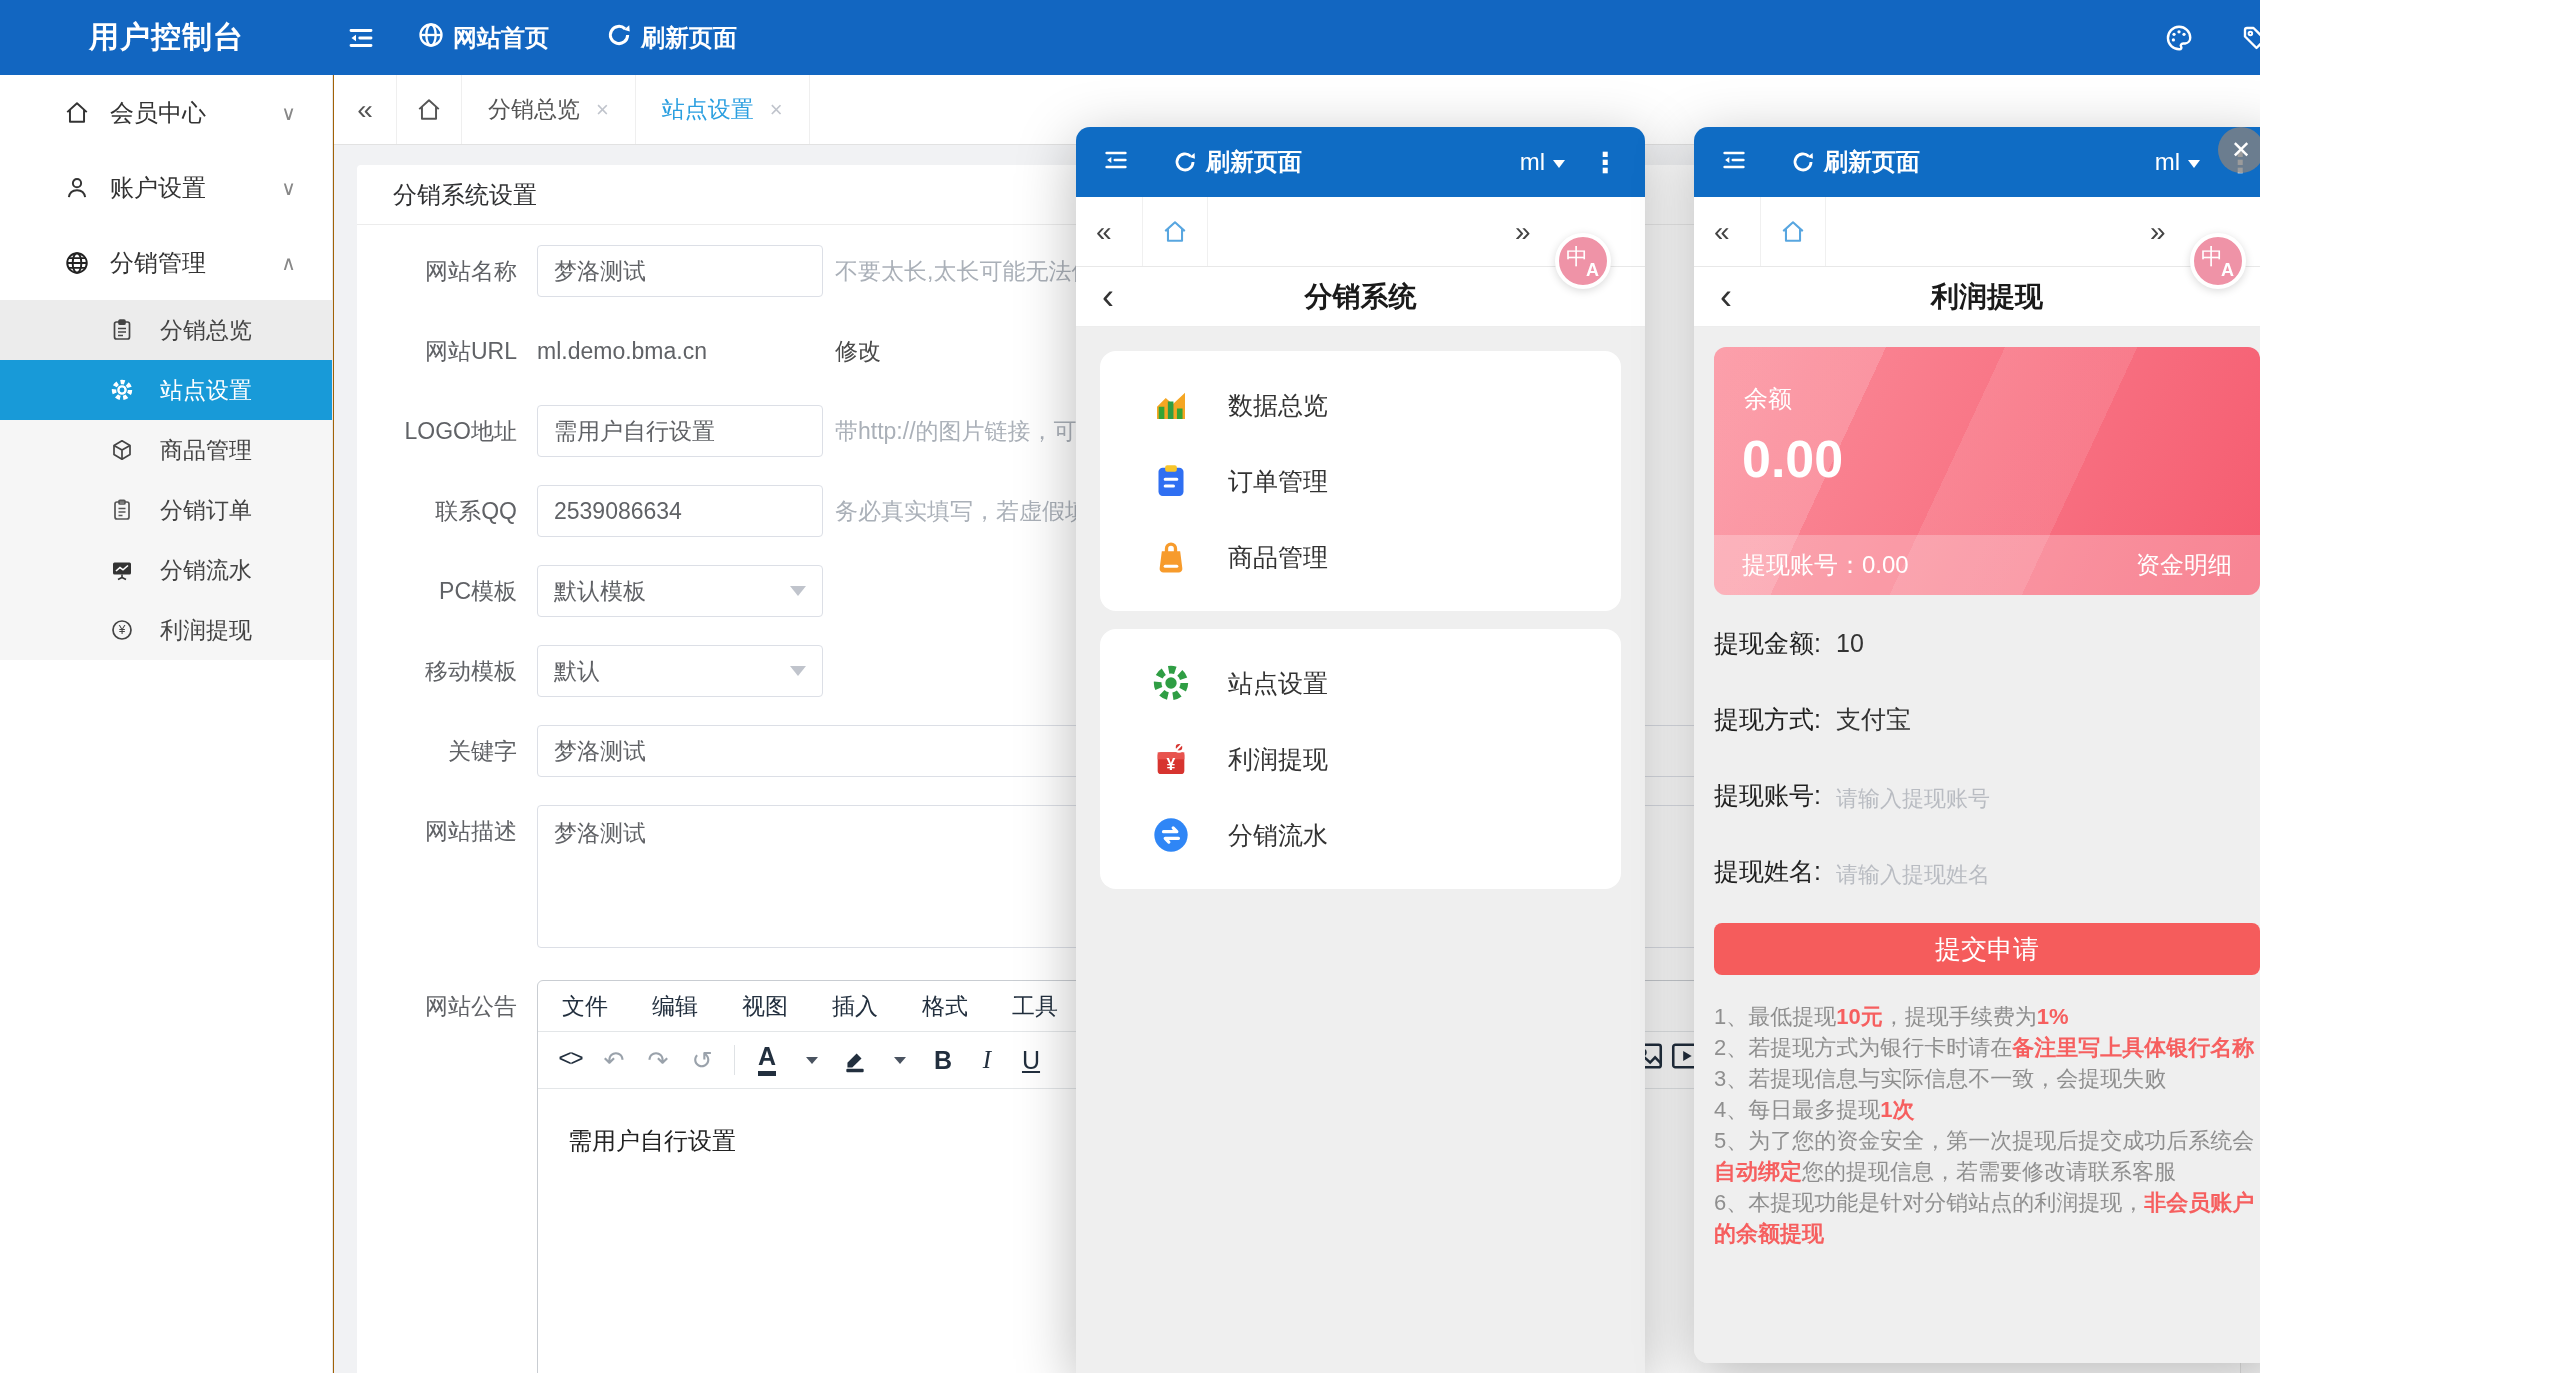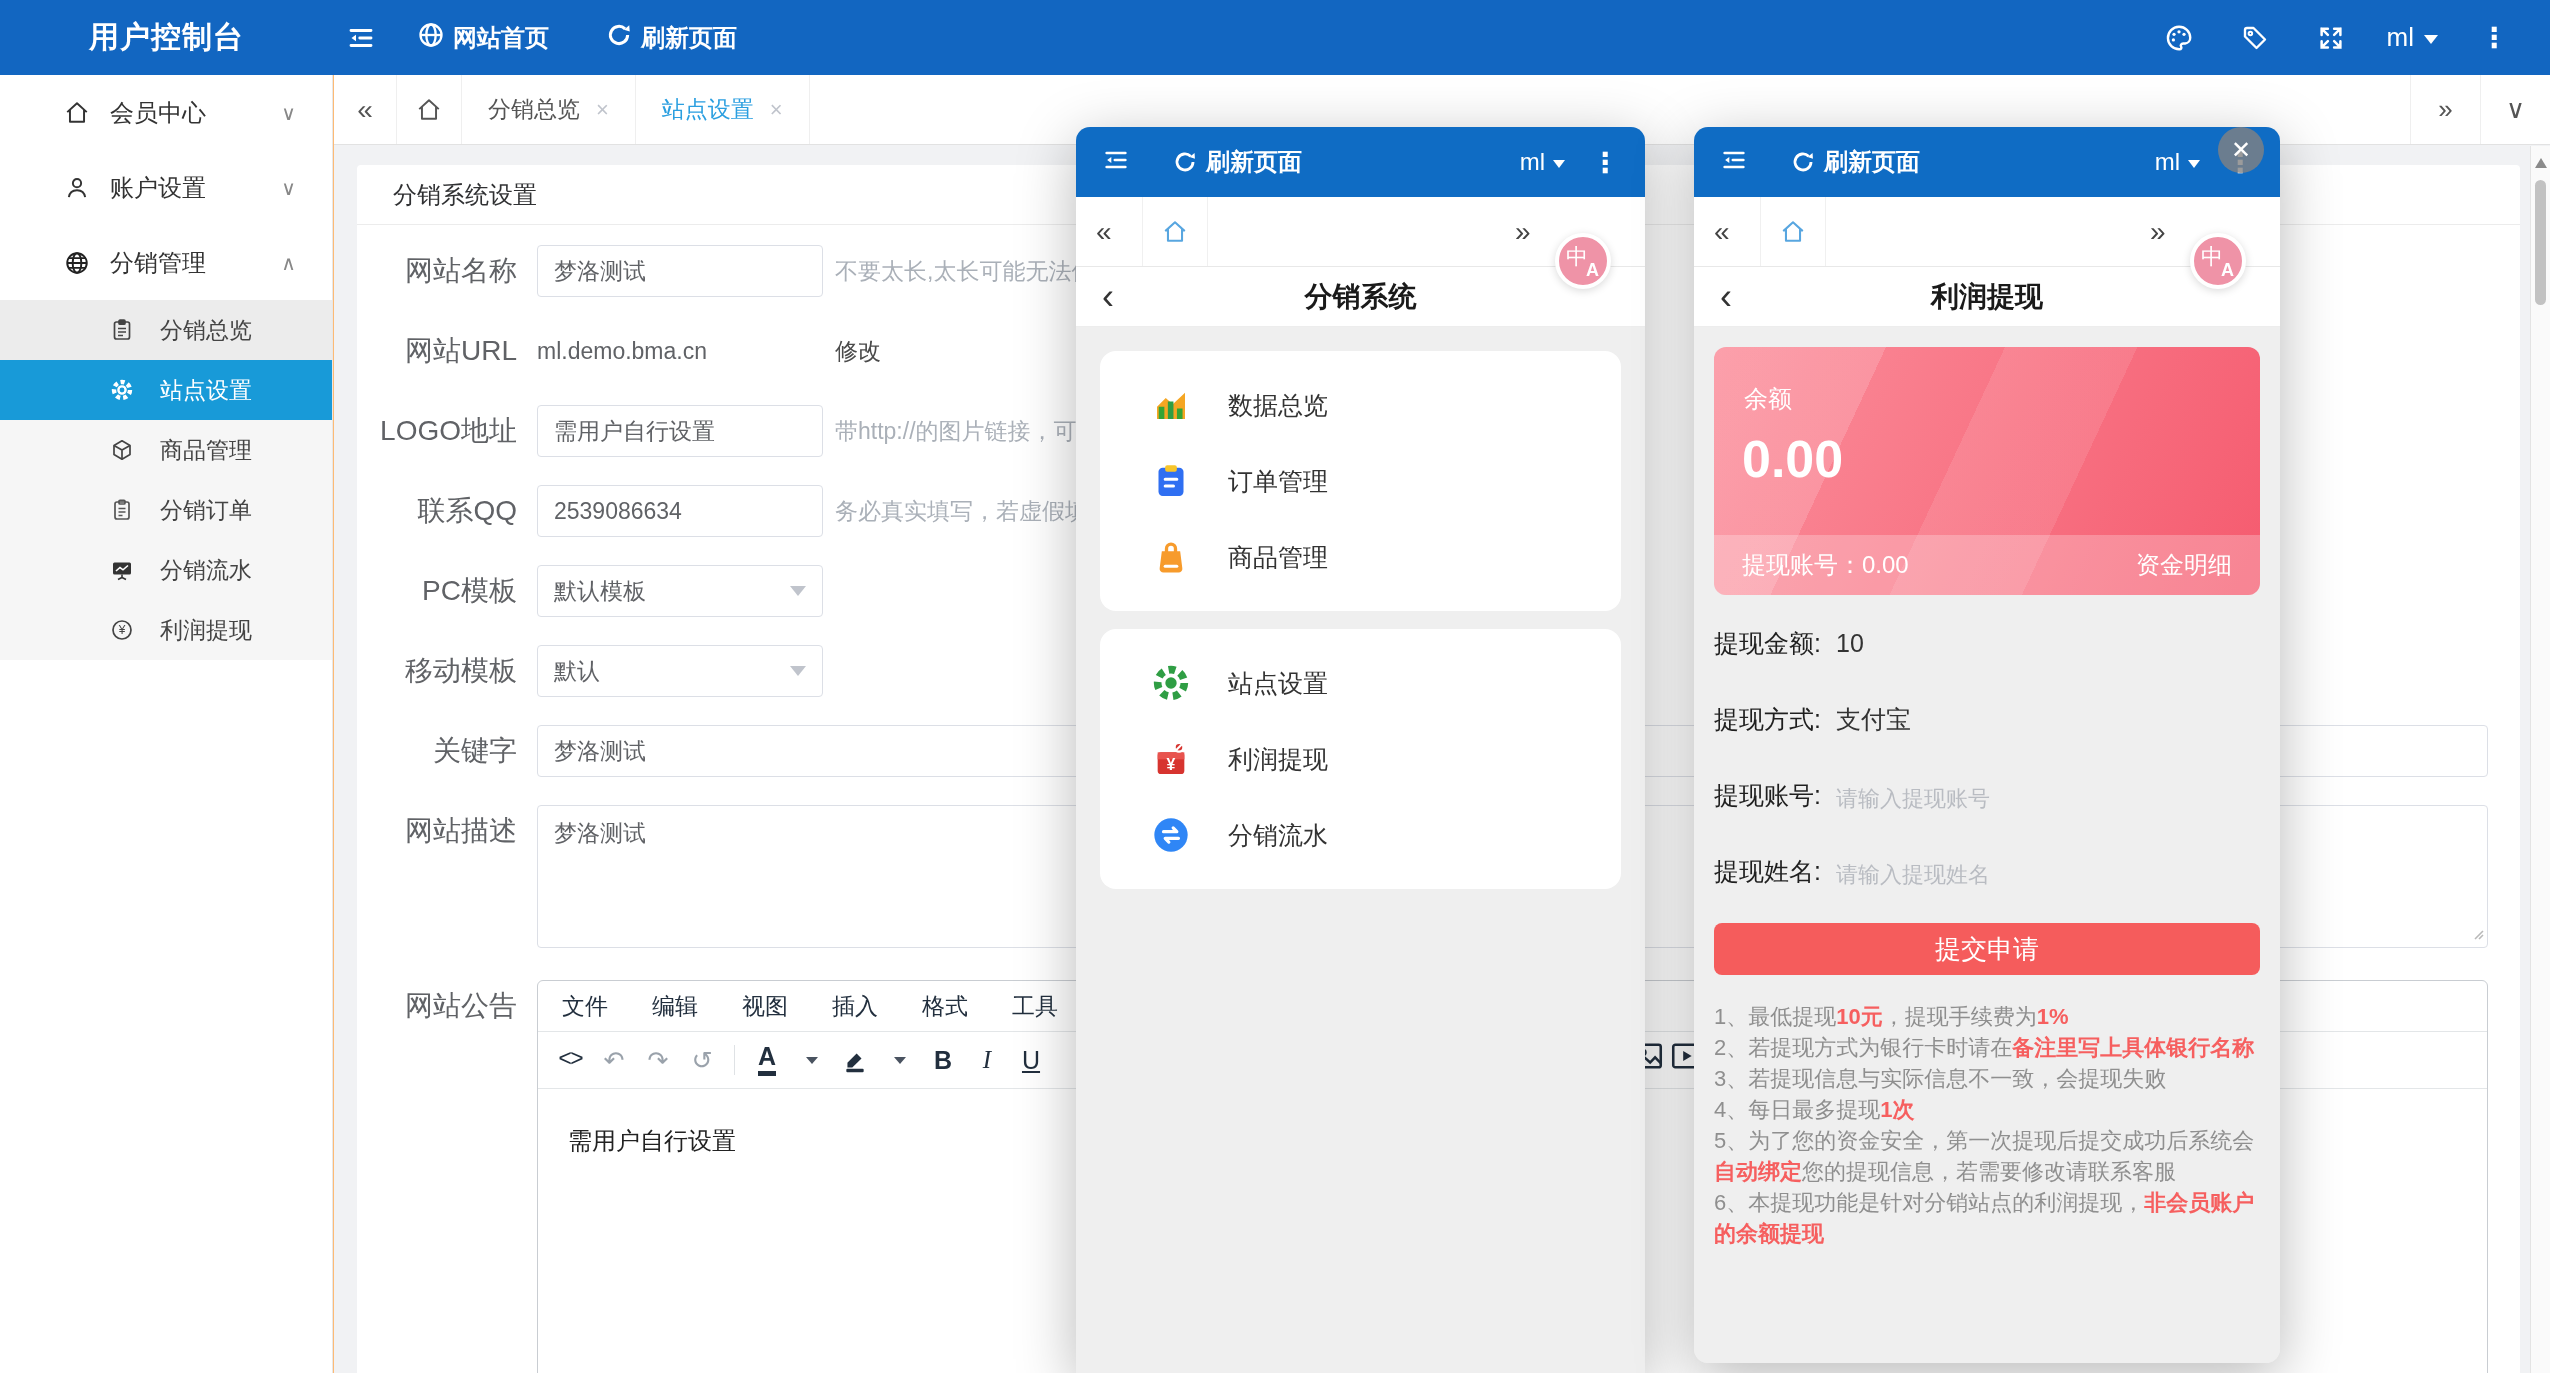--- a/index.html
+++ b/index.html
@@ -1,17 +1,17 @@
 <!DOCTYPE html>
 <html><head>
 <meta charset="utf-8">
 <style>
   * { margin:0; padding:0; box-sizing:border-box; }
   body { font-family:"Liberation Sans","DejaVu Sans",sans-serif; background:#fff; }
-  .screen { position:relative; width:2550px; height:1373px; overflow:hidden; background:#fdba74; color:#333; }
+  .screen { position:relative; width:2260px; height:1373px; overflow:hidden; background:#a16207; color:#333; }
 
   
   .topbar { position:absolute; left:0; top:0; width:2550px; height:75px; background:#1266c1; display:flex; align-items:center; color:#fff; }
   .logo { width:333px; text-align:center; font-size:30px; font-weight:bold; letter-spacing:1px; }
   .tb-icon { display:flex; align-items:center; justify-content:center; width:56px; height:75px; cursor:pointer; }
   .tb-item { display:flex; align-items:center; gap:8px; font-size:24px; font-weight:600; padding:0 28px; height:75px; cursor:pointer; }
   .tb-right { margin-left:auto; display:flex; align-items:center; padding-right:18px; }
   .tb-right .tb-icon { width:76px; }
   .tb-user { display:flex; align-items:center; gap:10px; font-size:26px; padding:0 18px; cursor:pointer; }
   .dots-glyph { font-size:28px; font-weight:bold; }
@@ -38,21 +38,21 @@
   .tab.active { color:#2b9fe0; }
   .tab-spacer { flex:1; }
   .tab-right { width:70px; display:flex; align-items:center; justify-content:center; font-size:26px; color:#555; border-left:1px solid #efefef; cursor:pointer; }
 
   
   .content { position:absolute; left:334px; top:145px; width:2216px; height:1228px; background:#f1f2f4; }
   .card { position:absolute; left:23px; top:20px; width:2163px; height:1260px; background:#fff; border-radius:4px; }
   .card-title { height:60px; line-height:60px; padding-left:36px; font-size:24px; color:#303133; border-bottom:1px solid #ececec; }
   .form { padding-top:20px; }
   .frow { display:flex; align-items:flex-start; margin-bottom:28px; }
-  .flabel { width:180px; padding-right:20px; text-align:right; font-size:28px; color:#606266; line-height:52px; flex:none; }
+  .flabel { width:180px; padding-right:20px; text-align:right; font-size:23px; color:#606266; line-height:52px; flex:none; }
   .finput { width:286px; height:52px; border:1px solid #dcdfe6; border-radius:4px; background:#fff; padding:0 16px; font-size:23px; color:#606266; font-family:inherit; }
   .fwide { width:1951px; }
   .fhelper { margin-left:12px; font-size:23px; color:#aab0b8; line-height:52px; white-space:nowrap; }
   .flink { margin-left:12px; font-size:23px; color:#4a4a4a; line-height:52px; cursor:pointer; }
   .ftext { font-size:23px; color:#606266; line-height:52px; }
   .fselect { position:relative; width:286px; height:52px; border:1px solid #dcdfe6; border-radius:4px; display:flex; align-items:center; padding:0 16px; font-size:23px; color:#606266; cursor:pointer; }
   .fselect .sel-caret { position:absolute; right:16px; width:0; height:0; border-left:8px solid transparent; border-right:8px solid transparent; border-top:10px solid #c0c4cc; }
   .ftextarea { width:1951px; height:143px; border:1px solid #dcdfe6; border-radius:4px; padding:12px 16px; font-size:23px; color:#606266; font-family:inherit; resize:none; position:relative; }
   .ta-wrap { position:relative; width:1951px; }
   .grip { position:absolute; right:4px; bottom:8px; }

